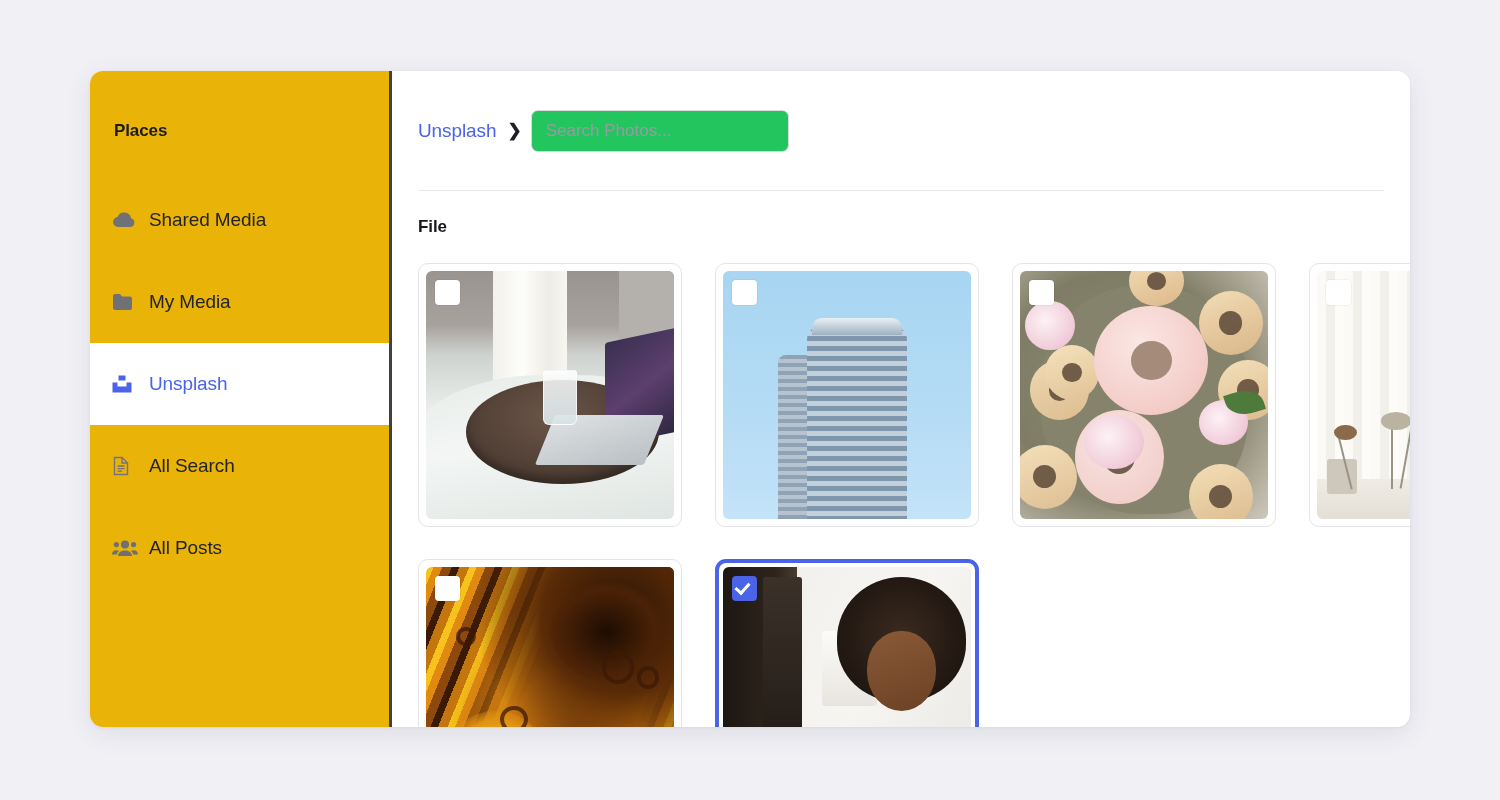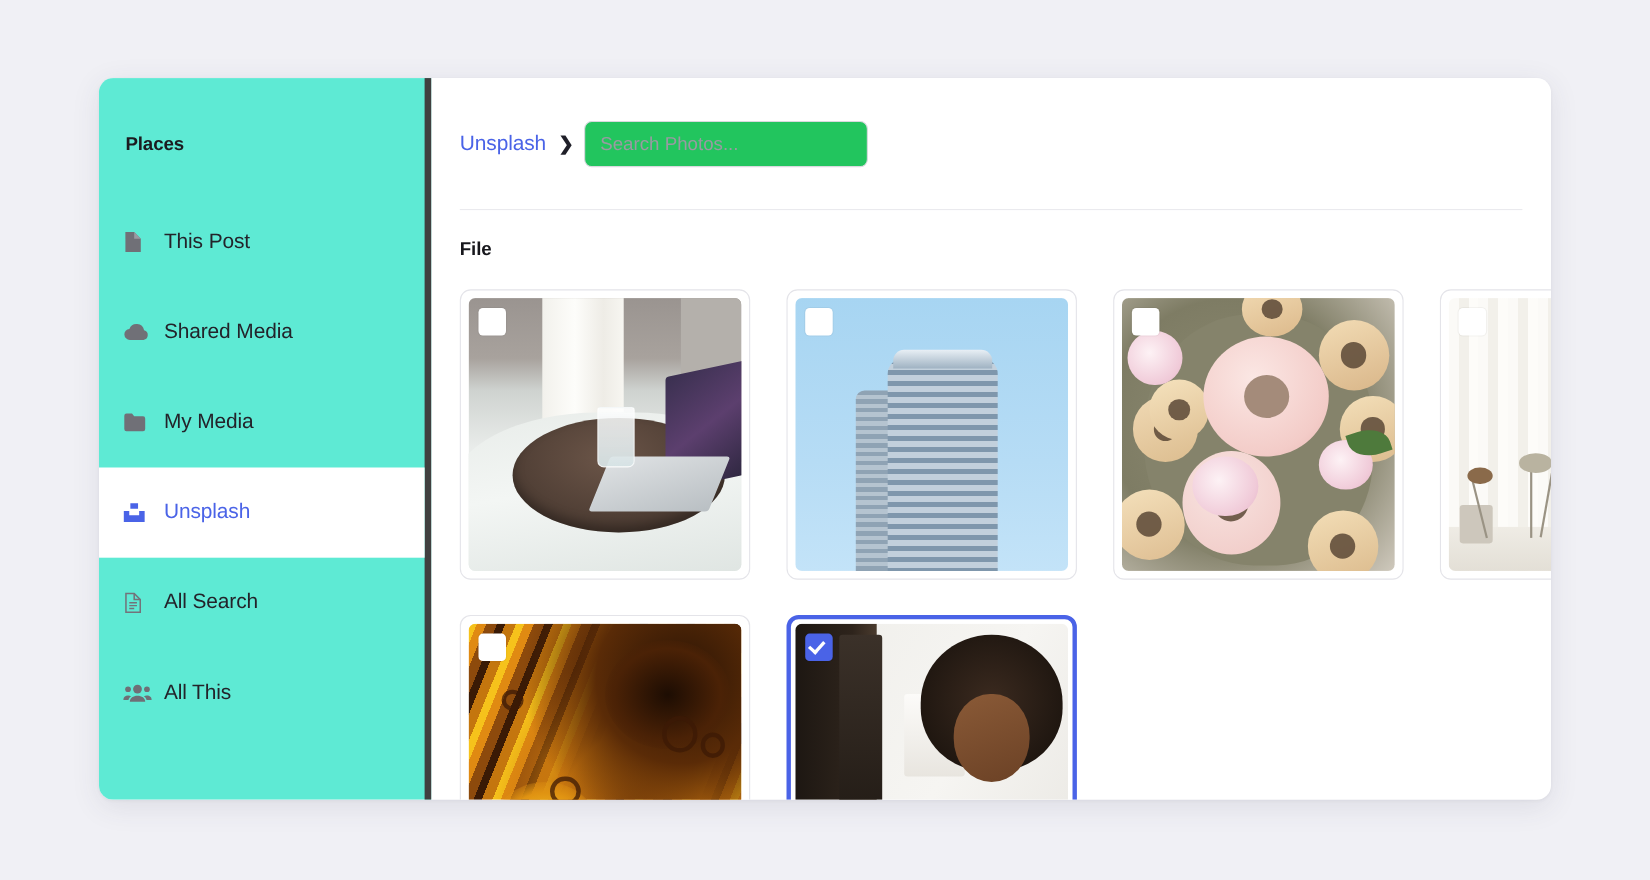--- a/index.html
+++ b/index.html
@@ -20,23 +20,23 @@
     border-radius: 13px;
     box-shadow: 0 6px 26px rgba(60,60,90,0.10), 0 1px 3px rgba(60,60,90,0.06);
     display: flex;
     overflow: hidden;
   }
 
   
   .sidebar {
     width: 302px;
     flex: 0 0 302px;
-    background: #5eead4;
+    background: #eab308;
     position: relative;
-    border-right: 6px solid #404040;
+    border-right: 3px solid #404040;
   }
   .sidebar-title {
     font-size: 17px;
     font-weight: bold;
     color: #1b1b1f;
     padding: 50px 0 0 24px;
     letter-spacing: -0.1px;
   }
   .nav { margin-top: 38px; }
   .nav-item {
@@ -278,29 +278,20 @@
 <body>
 
 <div class="page">
   <div class="modal-card">
 
     <aside class="sidebar">
       <div class="sidebar-title">Places</div>
 
       <nav class="nav">
 
-        <div class="nav-item">
-          <span class="nav-icon">
-            <svg width="18" height="20" viewBox="0 0 18 20" aria-hidden="true">
-              <path d="M2 1h8l6 6v12H2z" fill="#707077"></path>
-              <path d="M10 1l6 6h-6z" fill="#9a9aa1"></path>
-            </svg>
-          </span>
-          <span class="nav-label">This Post</span>
-        </div>
 
         <div class="nav-item">
           <span class="nav-icon">
             <svg width="24" height="16" viewBox="0 0 24 16" aria-hidden="true">
               <path d="M6 15a5 5 0 0 1-.4-9.98A7 7 0 0 1 19 6.2 4.5 4.5 0 0 1 18.5 15z" fill="#707077"></path>
             </svg>
           </span>
           <span class="nav-label">Shared Media</span>
         </div>
 
@@ -338,21 +329,21 @@
           <span class="nav-icon">
             <svg width="26" height="18" viewBox="0 0 26 18" aria-hidden="true">
               <circle cx="13" cy="5.4" r="4" fill="#6f6f76"></circle>
               <path d="M6 17c0-3.6 3.2-5.6 7-5.6s7 2 7 5.6z" fill="#6f6f76"></path>
               <circle cx="4.4" cy="5.6" r="2.6" fill="#6f6f76"></circle>
               <path d="M0 15.4c0-2.6 2-4.1 4.4-4.1 1 0 2 .25 2.8.75-1.4 1-2.2 2.2-2.4 3.35z" fill="#6f6f76"></path>
               <circle cx="21.6" cy="5.6" r="2.6" fill="#6f6f76"></circle>
               <path d="M26 15.4c0-2.6-2-4.1-4.4-4.1-1 0-2 .25-2.8.75 1.4 1 2.2 2.2 2.4 3.35z" fill="#6f6f76"></path>
             </svg>
           </span>
-          <span class="nav-label">All This</span>
+          <span class="nav-label">All Posts</span>
         </div>
 
       </nav>
     </aside>
 
     <section class="main">
 
       <div class="topbar">
         <span class="crumb-link">Unsplash</span>
         <span class="crumb-sep">❯</span>

